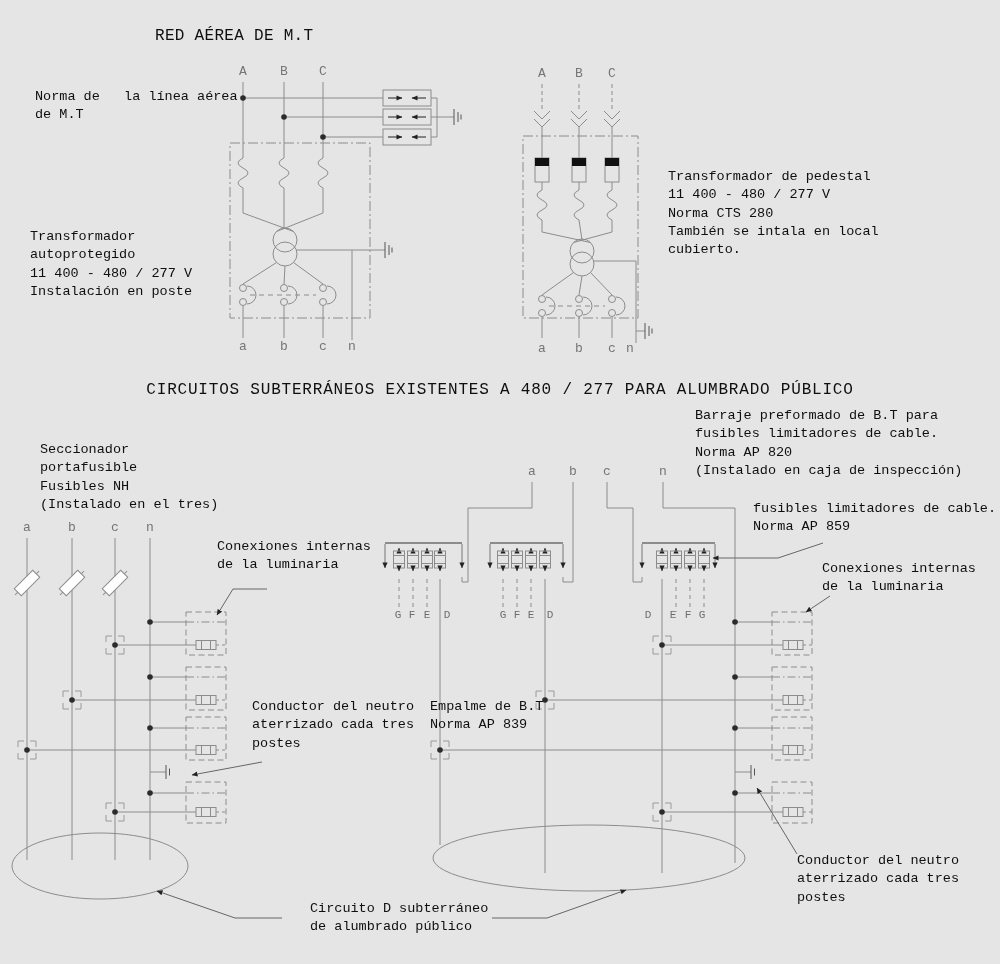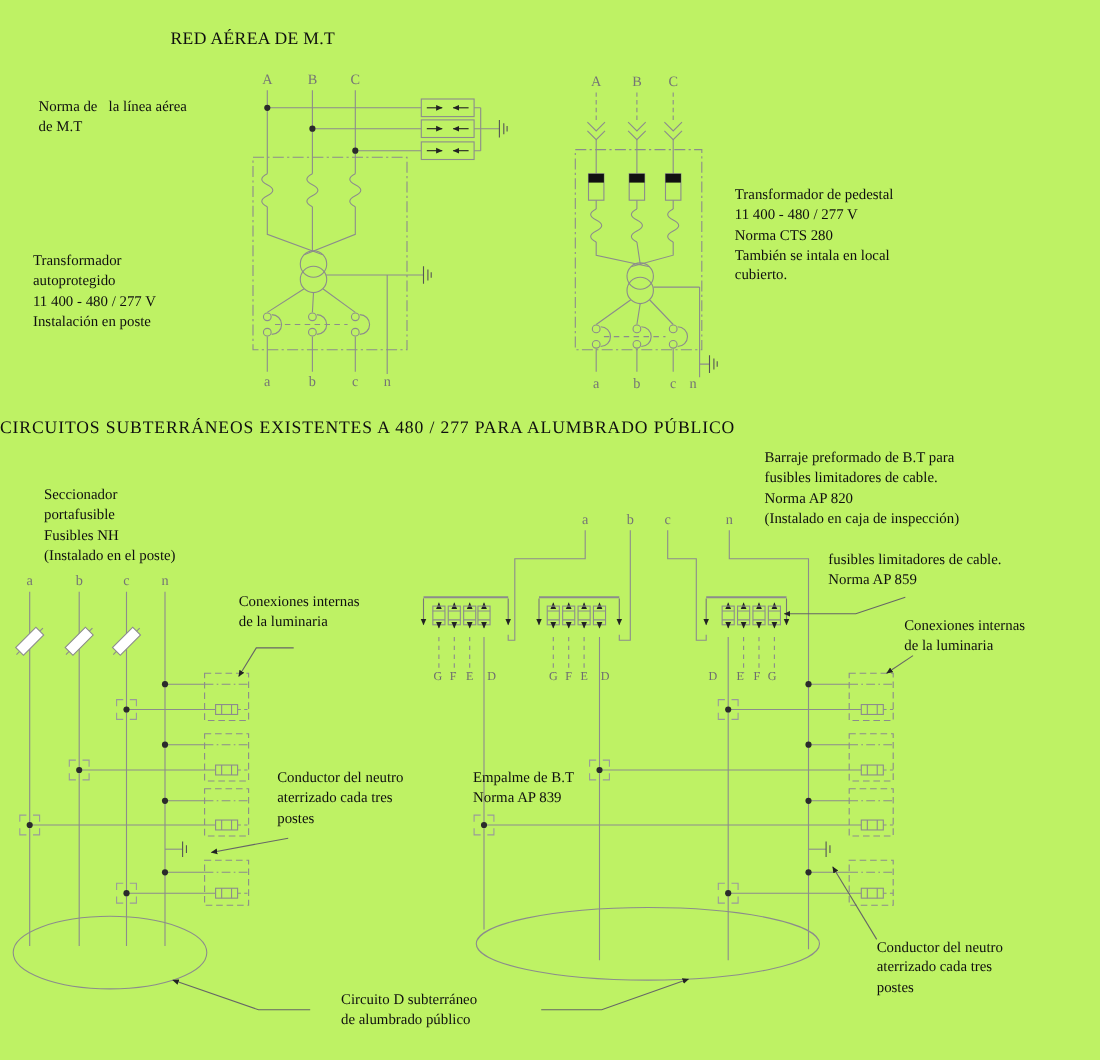--- a/index.html
+++ b/index.html
@@ -1,21 +1,21 @@
 <!DOCTYPE html>
 <html><head>
 <meta charset="utf-8">
 <style>
   html,body{margin:0;padding:0;background:#fff}
-  .stage{position:relative;width:1000px;height:964px;background:#bef264;
-         font-family:Liberation Serif, serif;overflow:hidden}
+  .stage{position:relative;width:1000px;height:964px;background:#e5e5e5;
+         font-family:Liberation Mono, monospace;overflow:hidden}
   .stage svg{position:absolute;left:0;top:0}
   .note{position:absolute;font-size:13.5px;line-height:1.36;color:#0f0f0f;white-space:pre-wrap}
   .h1{position:absolute;font-size:16px;color:#0f0f0f;letter-spacing:.3px;white-space:nowrap}
-  .h1.center{left:0;width:1000px;text-align:left;letter-spacing:.8px}
+  .h1.center{left:0;width:1000px;text-align:center;letter-spacing:.8px}
   .lbl{position:absolute;font-size:13px;color:#757575;transform:translateX(-50%);white-space:nowrap}
   .lbl.sm{font-size:11px;color:#6e6e6e}
 </style>
 </head>
 <body>
 
 <div class="stage">
 
 <svg width="1000" height="964" viewBox="0 0 1000 964" style="stroke:#8c8c8c;fill:none;stroke-width:1">
   <defs>
@@ -313,21 +313,21 @@
 Instalación en poste</div>
 <div class="note" style="left:668px;top:168px">Transformador de pedestal
 11 400 - 480 / 277 V
 Norma CTS 280
 También se intala en local
 cubierto.</div>
 
 <div class="note" style="left:40px;top:441px">Seccionador
 portafusible
 Fusibles NH
-(Instalado en el poste)</div>
+(Instalado en el tres)</div>
 <div class="note" style="left:217px;top:538px">Conexiones internas
 de la luminaria</div>
 <div class="note" style="left:252px;top:698px">Conductor del neutro
 aterrizado cada tres
 postes</div>
 
 <div class="note" style="left:695px;top:407px">Barraje preformado de B.T para
 fusibles limitadores de cable.
 Norma AP 820
 (Instalado en caja de inspección)</div>

